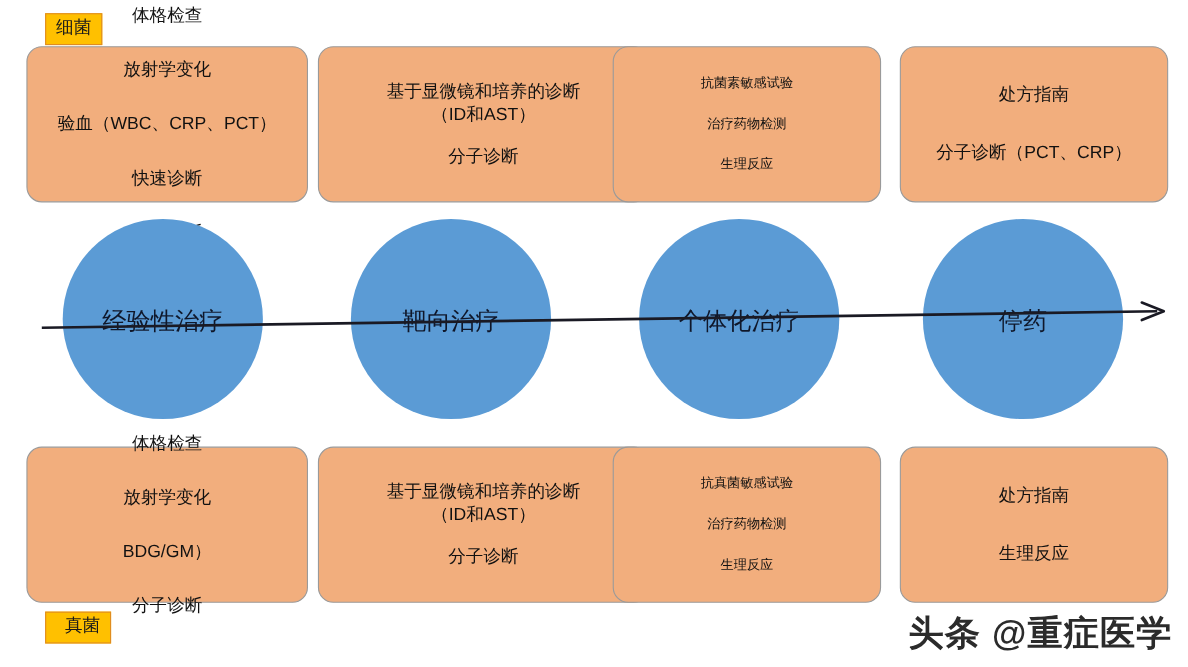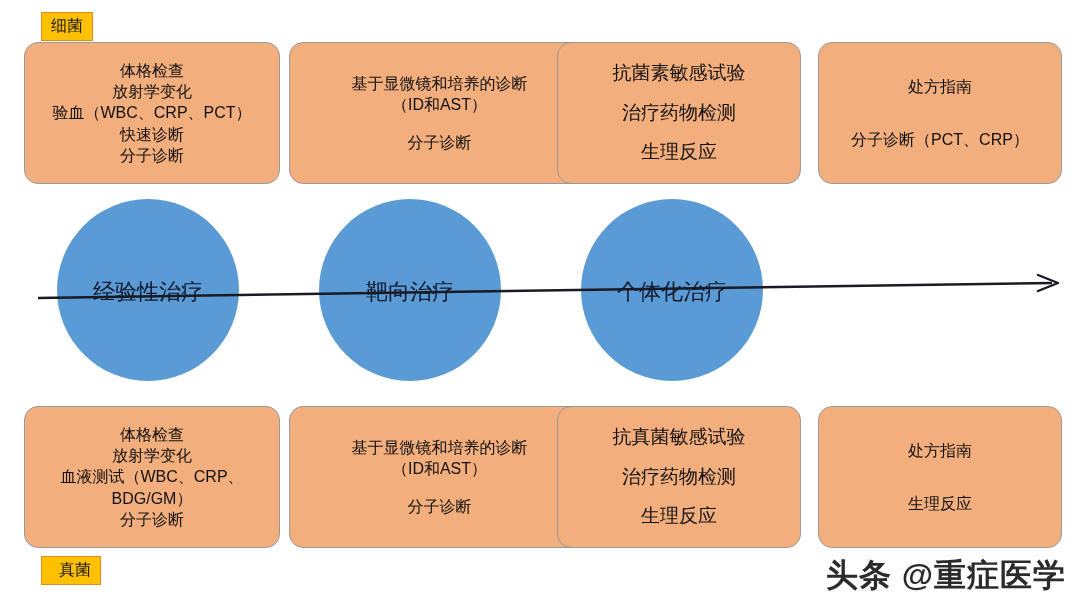--- a/index.html
+++ b/index.html
@@ -47,27 +47,27 @@
     color: #111111;
     text-align: center;
     padding: 4px 6px;
   }
   .card .line {
     display: block;
     white-space: nowrap;
   }
   .card.dense .line { line-height: 1.32; font-size: 16px; }
   .card.airy       { justify-content: space-evenly; }
-  .card.airy .line { font-size: 19px; line-height: 1.3; }
+  .card.airy .line { font-size: 12px; line-height: 1.3; }
   .card .gap { display:block; height: 16px; }
 
   
   .row-top    { top: 42px;  height: 142px; }
   .row-bottom { top: 406px; height: 142px; }
-  .col-1 { left: 24px;  width: 256px; }
+  .col-1 { left: 24px;  width: 256px; gap: 28px; }
   .col-2 { left: 289px; width: 301px; }
   .col-3 { left: 557px; width: 244px; }
   .col-4 { left: 818px; width: 244px; }
 
   
   .circle {
     position: absolute;
     width: 182px;
     height: 182px;
     border-radius: 50%;
@@ -146,30 +146,32 @@
 
   <div id="circle-1" class="circle">
     <span class="clabel">经验性治疗</span>
   </div>
   <div id="circle-2" class="circle">
     <span class="clabel">靶向治疗</span>
   </div>
   <div id="circle-3" class="circle">
     <span class="clabel">个体化治疗</span>
   </div>
+  <div id="circle-4" class="circle">
+    <span class="clabel">停药</span>
+  </div>
 
   <svg id="arrow-layer" viewBox="0 0 1080 606">
     <line x1="38" y1="298" x2="1052" y2="283" stroke="#1A1A24" stroke-width="2.4"></line>
     <polyline points="1038,275 1058,283 1038,291" fill="none" stroke="#1A1A24" stroke-width="2.4" stroke-linecap="round" stroke-linejoin="round"></polyline>
   </svg>
 
   <div class="card dense row-bottom col-1">
     <span class="line">体格检查</span>
     <span class="line">放射学变化</span>
-    <span class="line">血液测试（WBC、CRP、</span>
     <span class="line">BDG/GM）</span>
     <span class="line">分子诊断</span>
   </div>
 
   <div class="card dense row-bottom col-2">
     <span class="line">基于显微镜和培养的诊断</span>
     <span class="line">（ID和AST）</span>
     <span class="gap"></span>
     <span class="line">分子诊断</span>
   </div>

